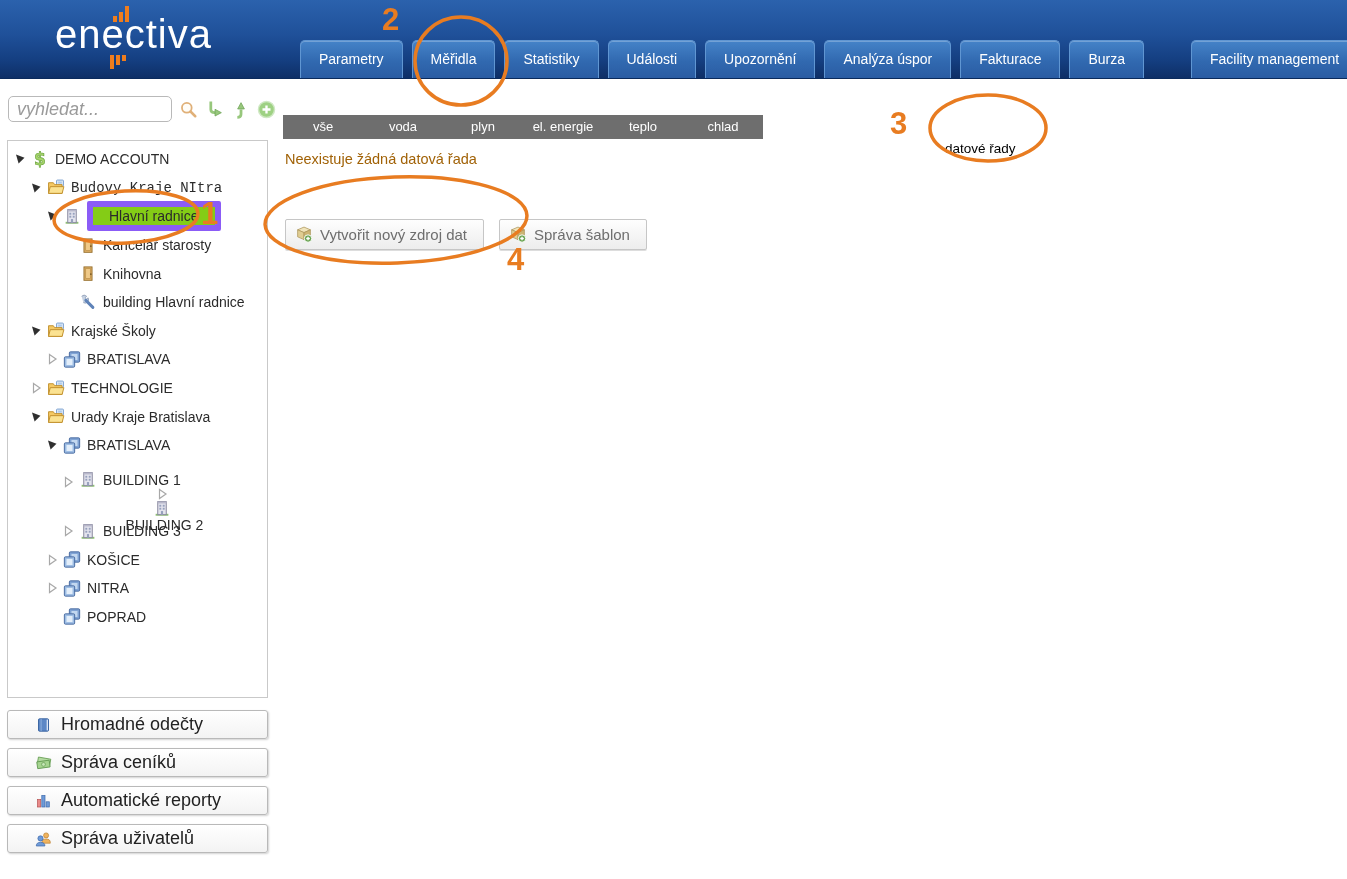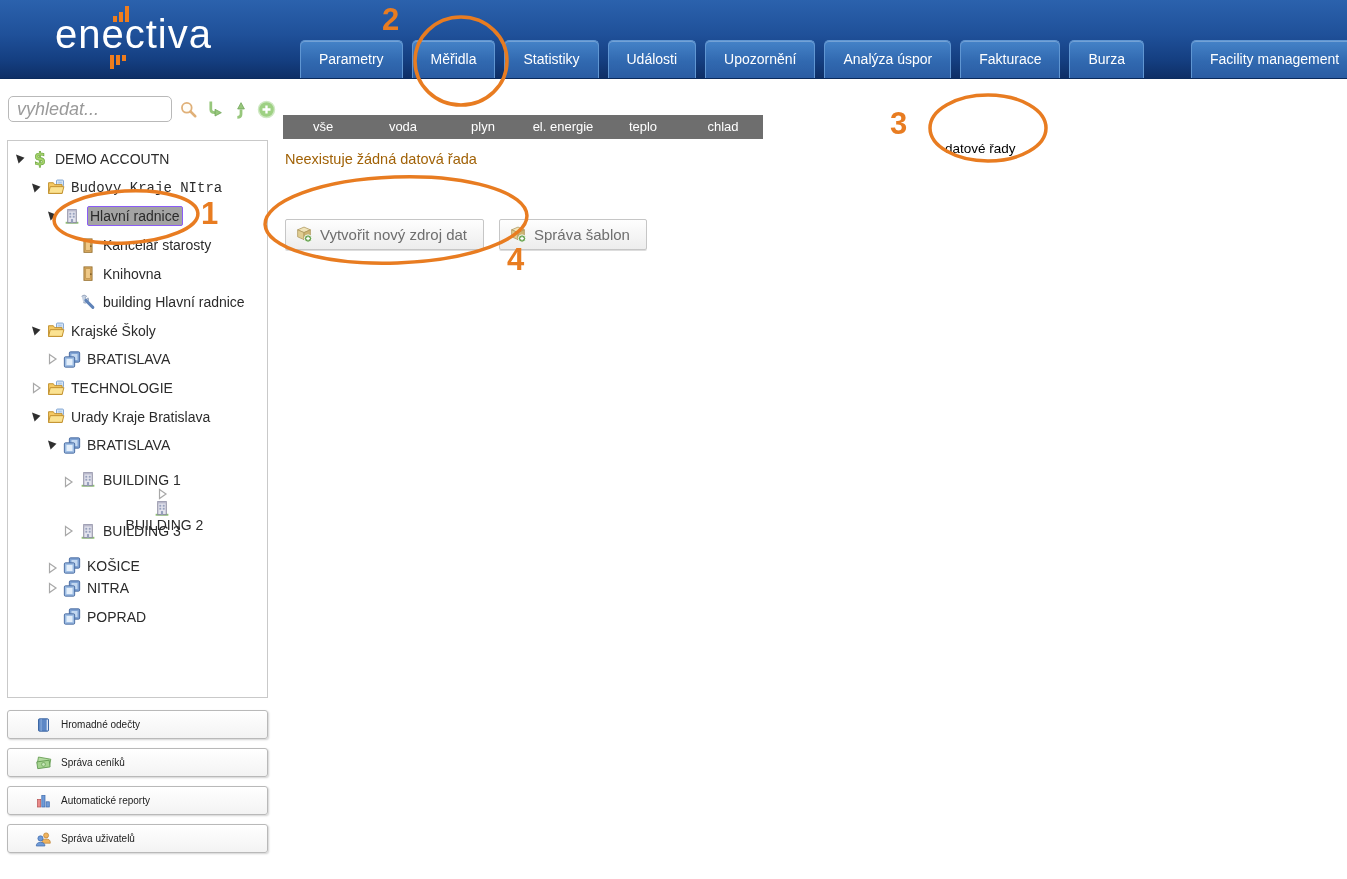--- a/index.html
+++ b/index.html
@@ -43,28 +43,28 @@
   .icon-btn{width:19px;height:19px;cursor:pointer;display:inline-flex;}
   .tree-panel{
     position:absolute;left:7px;top:140px;width:261px;height:558px;
     border:1px solid #c9c9c9;background:#fff;padding-top:4px;box-sizing:border-box;
     overflow:hidden;
   }
   .tree-row{display:flex;align-items:center;height:28.6px;cursor:pointer;font-size:14px;color:#2b2b2b;}
   .expander{width:14px;height:12px;margin-right:3px;flex:none;display:inline-flex;cursor:pointer;}
   .tree-icon{width:19px;height:17px;margin-right:5px;flex:none;display:inline-flex;}
   .tree-label{white-space:nowrap;}
-  .tree-label.selected{background:#a3a3a3;border:1px solid #8b5cf6;padding:1px 2px;border-radius:2px;}
+  .tree-label.selected{background:#84cc16;border:6px solid #8b5cf6;padding:1px 16px;border-radius:2px;}
   .side-buttons{position:absolute;left:7px;top:710px;width:261px;display:flex;flex-direction:column;gap:9px;}
   .side-btn{
     height:29px;border:1px solid #b9b9b9;border-radius:3px;
     background:linear-gradient(180deg,#ffffff,#f3f3f3);
     box-shadow:1px 1px 2px rgba(0,0,0,.18);
     display:flex;align-items:center;gap:9px;padding-left:27px;
-    font-size:10px;color:#222;cursor:pointer;
+    font-size:18px;color:#222;cursor:pointer;
     font-family:"Liberation Sans",sans-serif;
   }
   .side-btn .b-icon{width:17px;height:16px;display:inline-flex;}
   
   .main{position:absolute;left:283px;top:115px;width:1060px;height:700px;}
   .filter-bar{position:absolute;left:0;top:0;width:480px;height:24px;background:#6e6e6e;display:flex;}
   .filter{flex:1;text-align:center;line-height:24px;color:#fff;font-size:13px;cursor:pointer;white-space:nowrap;}
   .series-tab{position:absolute;left:662px;top:4px;font-size:13.5px;color:#000;cursor:pointer;margin-top:22px;}
   .empty-message{position:absolute;left:2px;top:36px;font-size:14.5px;color:#a16207;}
   .action-row{position:absolute;left:2px;top:104px;display:flex;gap:15px;}
@@ -370,21 +370,21 @@
             <rect x="5.5" y="4.5" width="1.8" height="1.8"></rect>
             <rect x="8.7" y="4.5" width="1.8" height="1.8"></rect>
             <rect x="5.5" y="7.3" width="1.8" height="1.8"></rect>
             <rect x="8.7" y="7.3" width="1.8" height="1.8"></rect>
             <rect x="7" y="10.4" width="2" height="3.4"></rect>
           </g>
         </svg>
       </span>
       <span class="tree-label">BUILDING 3</span>
     </div>
-    <div class="tree-row" style="padding-left: 38px; align-items: flex-end;">
+    <div class="tree-row" style="padding-left: 38px;">
       <span class="expander">
         <svg viewBox="0 0 12 12" width="12" height="12">
           <polygon points="3.5,1.5 10,6 3.5,10.5" fill="#ffffff" stroke="#a8a8a8" stroke-width="1.2"></polygon>
         </svg>
       </span>
       <span class="tree-icon">
         <svg viewBox="0 0 16 16" width="18" height="17">
           <rect x="5.5" y="0.8" width="9.7" height="9.7" rx="1" fill="#7fa3d4" stroke="#46699f" stroke-width="0.9"></rect>
           <rect x="7.5" y="2.8" width="5.7" height="5.7" fill="#c3d8f0"></rect>
           <rect x="0.8" y="5.5" width="9.7" height="9.7" rx="1" fill="#9dbde4" stroke="#46699f" stroke-width="0.9"></rect>

